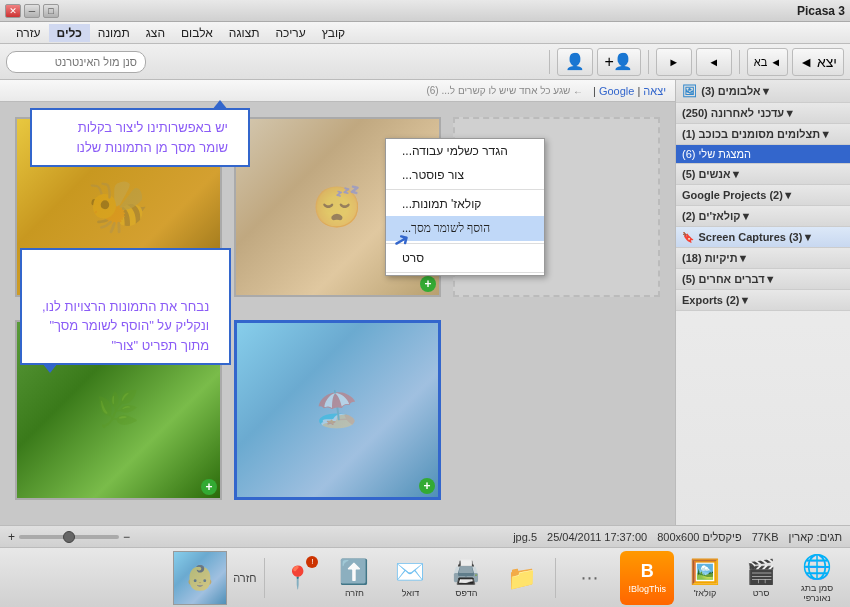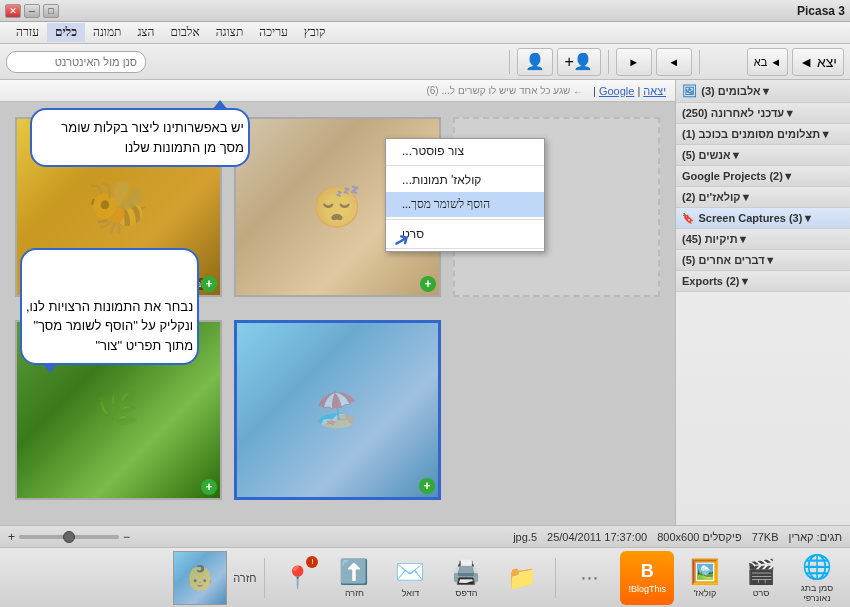--- a/index.html
+++ b/index.html
@@ -20,21 +20,21 @@
     .titlebar-btn.min { background: linear-gradient(to bottom, #e0e0e0, #b0b0b0); }
     .titlebar-btn.max { background: linear-gradient(to bottom, #e0e0e0, #b0b0b0); }
     .titlebar-title { font-size: 12px; font-weight: bold; color: #222; }
 
     
     .menubar {
       width: 100%; height: 22px; background: linear-gradient(to bottom, #f5f5f5, #e5e5e5);
       display: flex; align-items: center; justify-content: flex-end;
       padding: 0 8px; border-bottom: 1px solid #bbb; font-size: 12px; direction: rtl;
     }
-    .menu-item { padding: 2px 8px; cursor: pointer; color: #222; font-family: Liberation Serif, serif; }
+    .menu-item { padding: 2px 8px; cursor: pointer; color: #222; }
     .menu-item.active { background: #d0d8f0; font-weight: bold; }
 
     
     .toolbar {
       width: 100%; height: 36px; background: linear-gradient(to bottom, #f0f0f0, #e0e0e0);
       display: flex; align-items: center; padding: 0 6px; gap: 4px;
       border-bottom: 1px solid #bbb; direction: rtl;
     }
     .toolbar-btn {
       height: 28px; min-width: 36px; border: 1px solid #bbb; border-radius: 3px;
@@ -80,21 +80,21 @@
     .content-area {
       flex: 1; background: #c0c0c0; overflow: hidden; position: relative;
     }
 
     
     .address-bar {
       height: 22px; background: linear-gradient(to bottom, #f8f8f8, #eaeaea);
       border-bottom: 1px solid #bbb; display: flex; align-items: center;
       padding: 0 6px; direction: rtl; font-size: 11px; color: #444;
     }
-    .address-link { color: #3366cc; text-decoration: underline; cursor: pointer; margin: 0 3px; }
+    .address-link { color: #3366cc; cursor: pointer; margin: 0 3px; }
 
     
     .photo-grid {
       display: grid; grid-template-columns: repeat(3, 1fr);
       gap: 12px; padding: 15px; height: calc(100% - 22px); overflow-y: auto;
       background: #c8c8c8;
     }
     .photo-cell {
       display: flex; align-items: center; justify-content: center;
       background: white; border: 2px solid #aaa; cursor: pointer;
@@ -164,21 +164,21 @@
       padding: 5px 16px; font-size: 12px; color: #222; cursor: pointer;
       display: flex; align-items: center; justify-content: flex-end; gap: 6px;
       white-space: nowrap;
     }
     .dropdown-item.highlighted { background: #c0d8f8; font-family: Liberation Serif, serif; }
     .dropdown-separator { height: 1px; background: #ddd; margin: 2px 0; }
 
     
     .callout-box {
       position: absolute; background: white; border: 2px solid #3366cc;
-      border-radius: 16px; padding: 8px 4px; font-size: 13px; color: #000000;
+      border-radius: 0; padding: 8px 20px; font-size: 13px; color: #8b5cf6;
       direction: rtl; text-align: right; line-height: 1.5; z-index: 200;
       max-width: 220px;
     }
     .callout-arrow-top {
       position: absolute; top: -10px; right: 20px;
       border-left: 8px solid transparent; border-right: 8px solid transparent;
       border-bottom: 10px solid #3366cc;
     }
   </style>
 </head>
@@ -199,21 +199,21 @@
   <div class="menu-item">תצוגה</div>
   <div class="menu-item">אלבום</div>
   <div class="menu-item">הצג</div>
   <div class="menu-item">תמונה</div>
   <div class="menu-item active">כלים</div>
   <div class="menu-item">עזרה</div>
 </div>
 
 <div class="toolbar">
   <div class="toolbar-btn" style="font-size:14px;">יצא ◄</div>
-  <div class="toolbar-btn" style="font-size:11px;margin-left:40px;">◄ בא</div>
+  <div class="toolbar-btn" style="font-size:11px;">◄ בא</div>
   <div class="toolbar-separator"></div>
   <div class="toolbar-btn">◄</div>
   <div class="toolbar-btn">►</div>
   <div class="toolbar-separator"></div>
   <div style="display:flex;align-items:center;gap:4px;">
     <div class="toolbar-btn" style="font-size:16px;">👤+</div>
     <div class="toolbar-btn" style="font-size:16px;">👤</div>
   </div>
   <div class="toolbar-separator"></div>
   <div style="margin-right:auto;">
@@ -263,20 +263,21 @@
       <div class="photo-cell selected" style="border:3px solid #3366cc;background:white;position:relative;height:180px;">
         <div style="position:absolute;top:0;left:0;right:0;bottom:0;background:linear-gradient(135deg,#87ceeb,#6baad0,#a0c0e0,#5090b8);display:flex;align-items:center;justify-content:center;">
           <div style="font-size:35px;color:rgba(255,255,255,0.4);">🏖️</div>
         </div>
         <div class="add-icon">+</div>
       </div>
 
     </div>
 
     <div class="dropdown-menu" style="top:58px;right:130px;">
+      <div class="dropdown-item">הגדר כשלמי עבודה...</div>
       <div class="dropdown-item">צור פוסטר...</div>
       <div class="dropdown-separator"></div>
       <div class="dropdown-item">קולאז' תמונות...</div>
       <div class="dropdown-item highlighted">הוסף לשומר מסך...</div>
       <div class="dropdown-separator"></div>
       <div class="dropdown-item">סרט</div>
       <div class="dropdown-separator"></div>
     </div>
 
     <div class="callout-box" style="top:28px;left:30px;background:white;border:2px solid #3366cc;">
@@ -312,20 +313,25 @@
       </div>
     </div>
 
     <div class="sidebar-section">
       <div class="sidebar-header">
         <span>▼</span>
         <span>תצלומים מסומנים בכוכב (1)</span>
       </div>
     </div>
 
+    <div class="sidebar-section">
+      <div class="sidebar-item selected">
+        <span>המצגת שלי (6)</span>
+      </div>
+    </div>
 
     <div class="sidebar-section">
       <div class="sidebar-header">
         <span>▼</span>
         <span>אנשים (5)</span>
       </div>
     </div>
 
     <div class="sidebar-section">
       <div class="sidebar-header">
@@ -345,21 +351,21 @@
       <div class="sidebar-header" style="background:linear-gradient(to bottom,#dce8f8,#c8d8f0);">
         <span>▼</span>
         <span>Screen Captures (3)</span>
         <span style="margin-right:4px;color:#cc6600;font-size:10px;">🔖</span>
       </div>
     </div>
 
     <div class="sidebar-section">
       <div class="sidebar-header">
         <span>▼</span>
-        <span>תיקיות (45)</span>
+        <span>תיקיות (18)</span>
       </div>
     </div>
 
     <div class="sidebar-section">
       <div class="sidebar-header">
         <span>▼</span>
         <span>דברים אחרים (5)</span>
       </div>
     </div>
 

